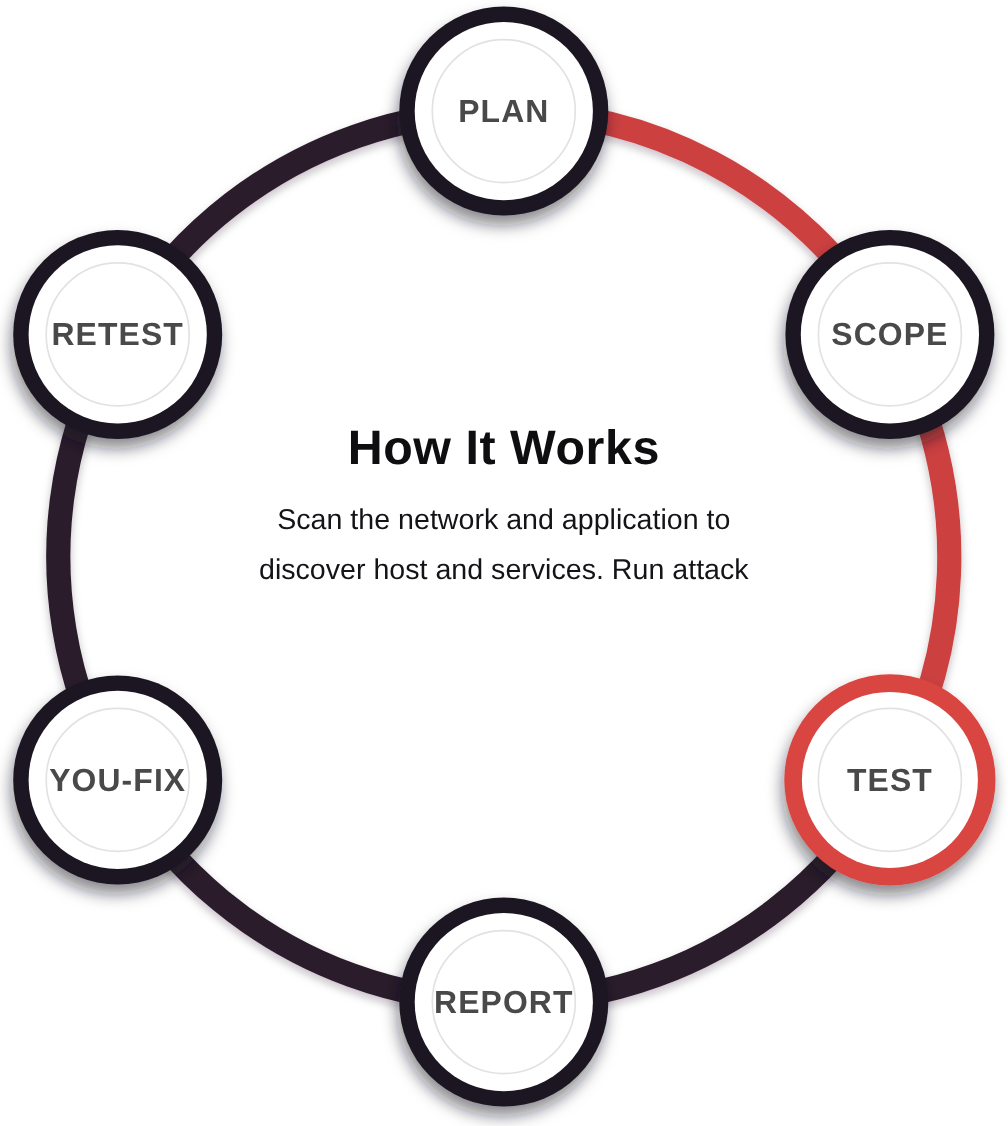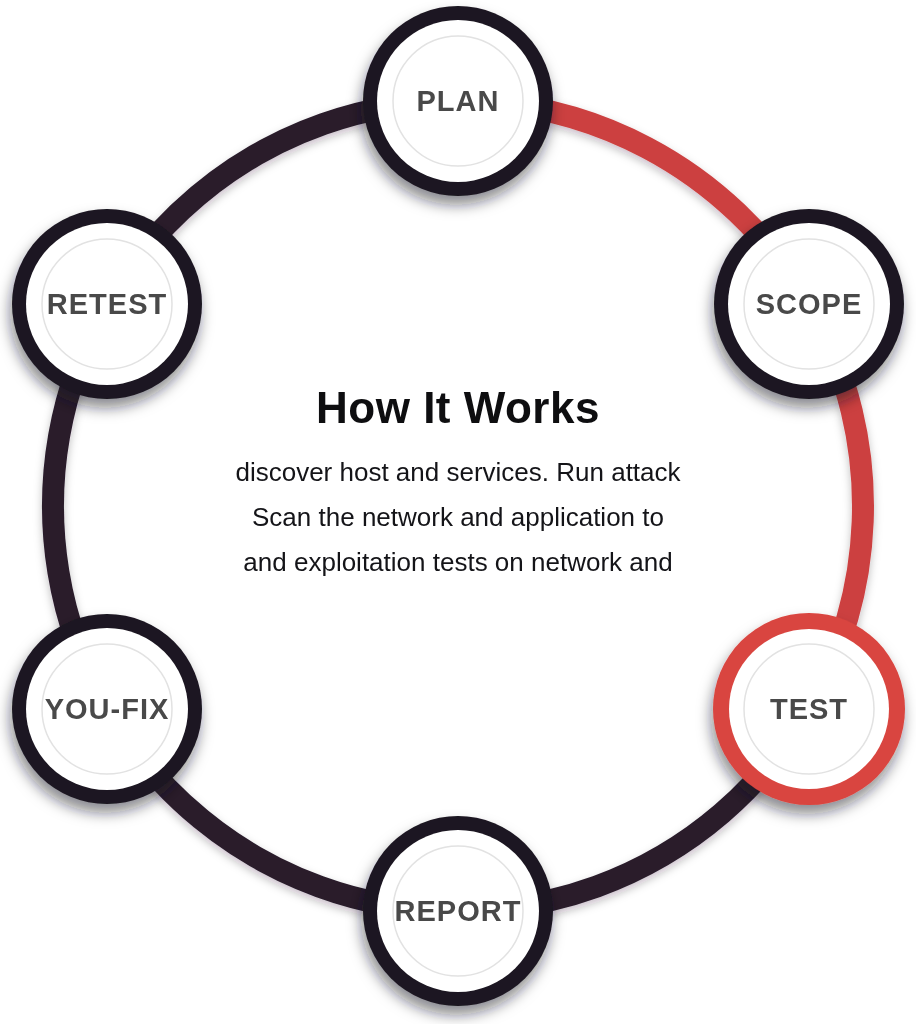--- a/index.html
+++ b/index.html
@@ -109,19 +109,18 @@
       <circle cx="107" cy="304" r="95" fill="#1b1620"></circle>
       <circle cx="107" cy="304" r="81" fill="#ffffff"></circle>
       <circle cx="107" cy="304" r="65" fill="none" stroke="#e2e2e2" stroke-width="1.5"></circle>
       <text class="node-label" x="107" y="314" text-anchor="middle" fill="#4a4a4a">RETEST</text>
     </g>
   </svg>
 
   <div class="center-copy">
     <h2>How It Works</h2>
     <div class="desc">
+      <div>Scan the network and application to</div>
       <div>discover host and services. Run attack</div>
-      <div>Scan the network and application to</div>
-      <div>and exploitation tests on network and</div>
     </div>
   </div>
 
 </div>
 
 </body></html>

